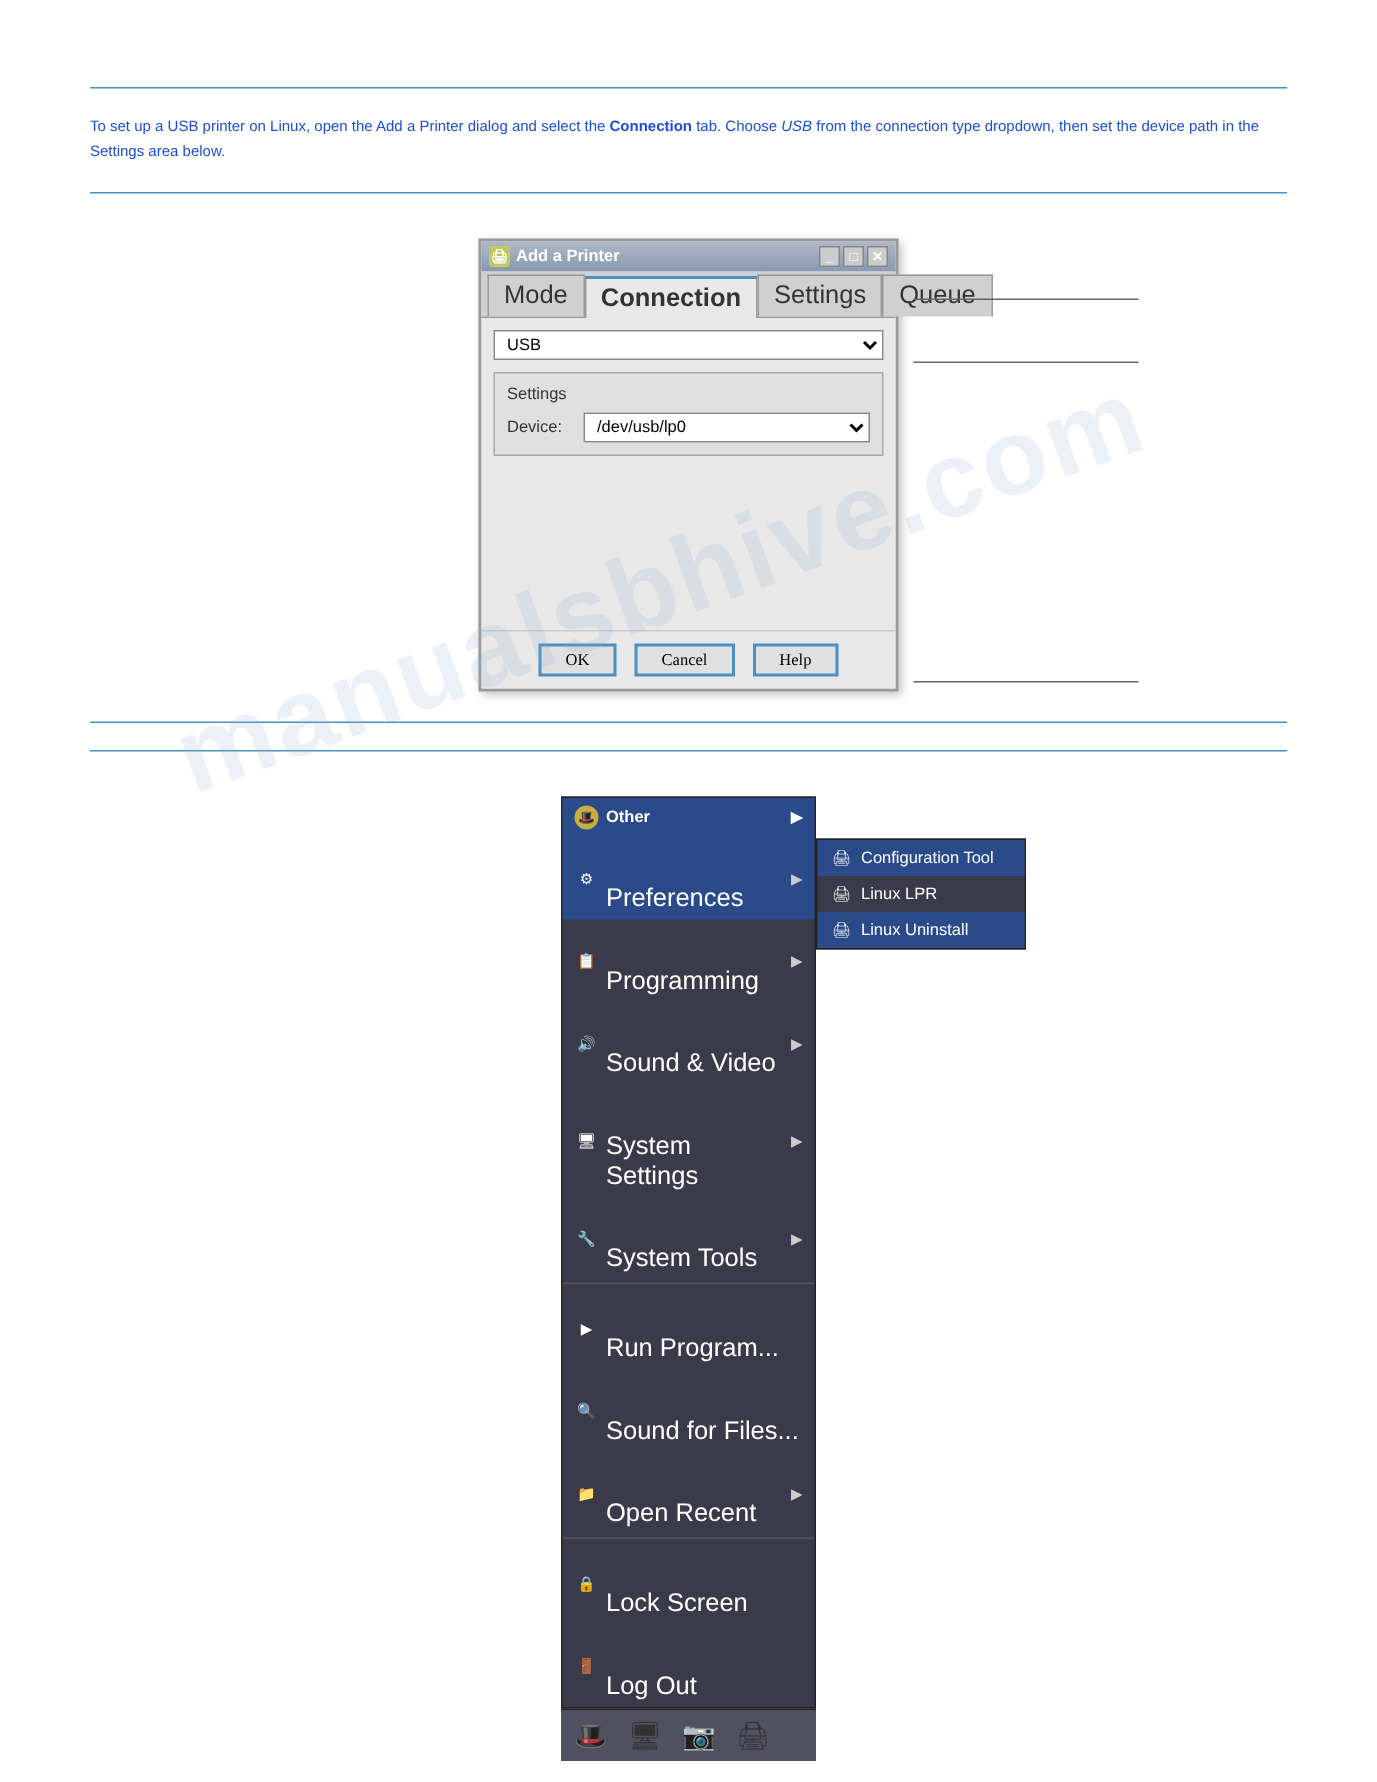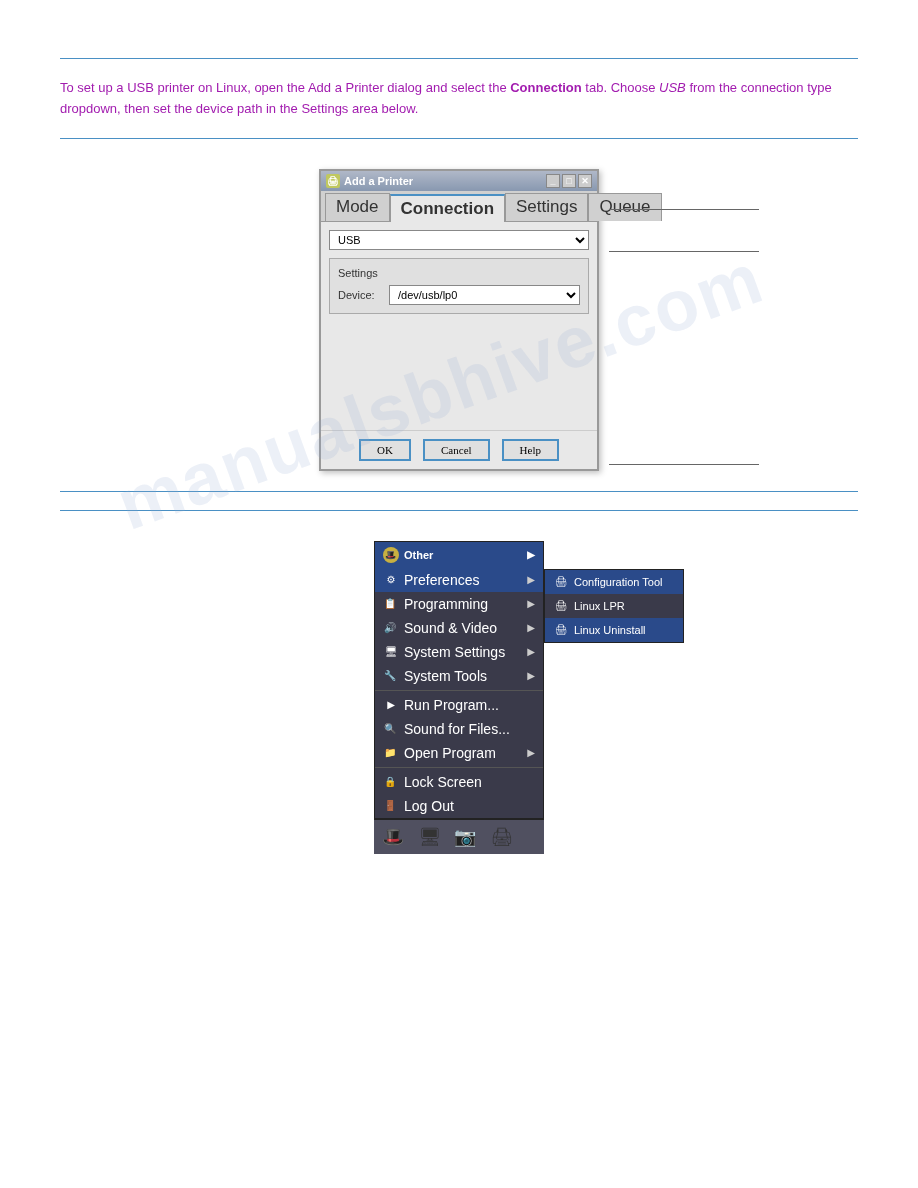--- a/index.html
+++ b/index.html
@@ -271,21 +271,22 @@
       border-radius: 2px;
       display: flex;
       align-items: center;
       justify-content: center;
       font-size: 10px;
       flex-shrink: 0;
     }
 
     .menu-item-text {
       flex: 1;
-      font-size: 14px;
+      font-size: 17px;
+      margin-top: 27px;
     }
 
     .menu-arrow {
       font-size: 10px;
       color: #ccc;
     }
 
     .menu-separator {
       height: 1px;
       background: #555;
@@ -341,22 +342,22 @@
       height: 28px;
       display: flex;
       align-items: center;
       justify-content: center;
       font-size: 18px;
       cursor: pointer;
     }
 
     
     .body-text {
-      font-size: 13px;
-      color: #a21caf;
+      font-size: 10px;
+      color: #1d4ed8;
       line-height: 1.65;
       margin: 8px 0;
     }
   </style>
 </head>
 <body>
 
 <div class="page-content">
 
   <hr class="section-divider">
@@ -486,21 +487,21 @@
             <span class="menu-item-text">Run Program...</span>
           </div>
 
           <div class="menu-item">
             <div class="menu-item-icon">🔍</div>
             <span class="menu-item-text">Sound for Files...</span>
           </div>
 
           <div class="menu-item">
             <div class="menu-item-icon">📁</div>
-            <span class="menu-item-text">Open Program</span>
+            <span class="menu-item-text">Open Recent</span>
             <span class="menu-arrow">▶</span>
           </div>
 
           <div class="menu-separator"></div>
 
           <div class="menu-item">
             <div class="menu-item-icon">🔒</div>
             <span class="menu-item-text">Lock Screen</span>
           </div>
 

